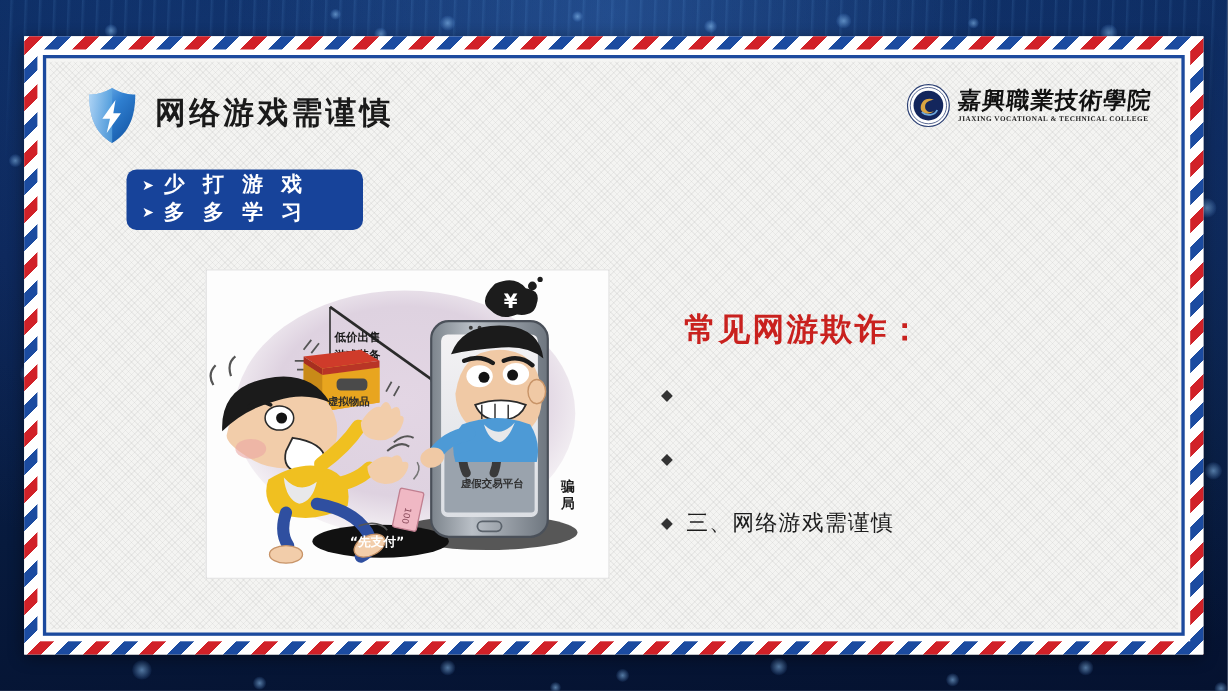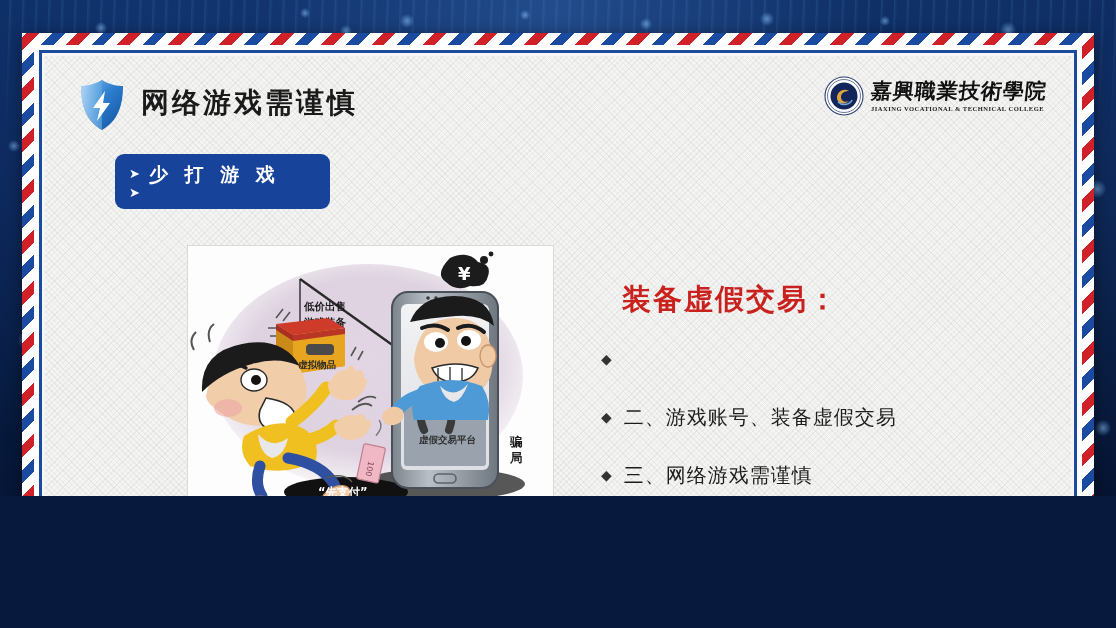--- a/index.html
+++ b/index.html
@@ -1,21 +1,21 @@
 <!DOCTYPE html>
 <html><head>
 <meta charset="utf-8">
 <style>
   html,body{margin:0;padding:0;}
   body{
     width:1116px;height:628px;overflow:hidden;
     font-family:"Liberation Sans","DejaVu Sans",sans-serif;
     background:#071a3d;
   }
-  #stage{position:relative;width:1116px;height:496px;overflow:hidden;}
+  #stage{position:relative;width:1116px;height:628px;overflow:hidden;}
 
   
   .bg{
     position:absolute;inset:0;
     background:
       radial-gradient(circle at 50% 2%, rgba(90,160,255,.30) 0%, rgba(90,160,255,0) 42%),
       radial-gradient(circle at 18% 22%, rgba(60,120,220,.18) 0%, rgba(0,0,0,0) 38%),
       radial-gradient(circle at 86% 30%, rgba(60,130,230,.16) 0%, rgba(0,0,0,0) 40%),
       linear-gradient(175deg,#0b2a5e 0%,#0a2252 32%,#071a3d 68%,#051230 100%);
   }
@@ -202,20 +202,21 @@
             </div>
           </div>
 
           <div class="slogan">
             <div class="slogan-row">
               <span class="slogan-arrow">➤</span>
               <span class="slogan-text">少 打 游 戏</span>
             </div>
             <div class="slogan-row">
               <span class="slogan-arrow">➤</span>
+              <span class="slogan-text">多 多 学 习</span>
             </div>
           </div>
 
           <div class="illus-wrap">
             <div class="illus">
               <svg viewBox="0 0 365 279" width="365" height="279">
                 <defs>
                   <radialGradient id="backel" cx="50%" cy="45%" r="55%">
                     <stop offset="0" stop-color="#e3d6e4"></stop>
                     <stop offset="70%" stop-color="#ded2e0"></stop>
@@ -333,29 +334,28 @@
                 </g>
 
                 <text x="130" y="250" font-family="DejaVu Sans, sans-serif" font-size="11.5" font-weight="bold" fill="#ffffff">“先支付”</text>
 
                 <text x="322" y="200" font-family="DejaVu Sans, sans-serif" font-size="12.5" font-weight="bold" fill="#1a1a1a">骗</text>
                 <text x="322" y="216" font-family="DejaVu Sans, sans-serif" font-size="12.5" font-weight="bold" fill="#1a1a1a">局</text>
               </svg>
             </div>
           </div>
 
-          <div class="heading">装备虚假交易：</div>
+          <div class="heading">常见网游欺诈：</div>
 
           <div class="bullets">
             <div class="bullet">
               <span class="bullet-mark">◆</span>
             </div>
             <div class="bullet">
               <span class="bullet-mark">◆</span>
-              <span class="bullet-text">二、游戏账号、装备虚假交易</span>
             </div>
             <div class="bullet">
               <span class="bullet-mark">◆</span>
               <span class="bullet-text">三、网络游戏需谨慎</span>
             </div>
           </div>
 
         </div>
       </div>
     </div>

